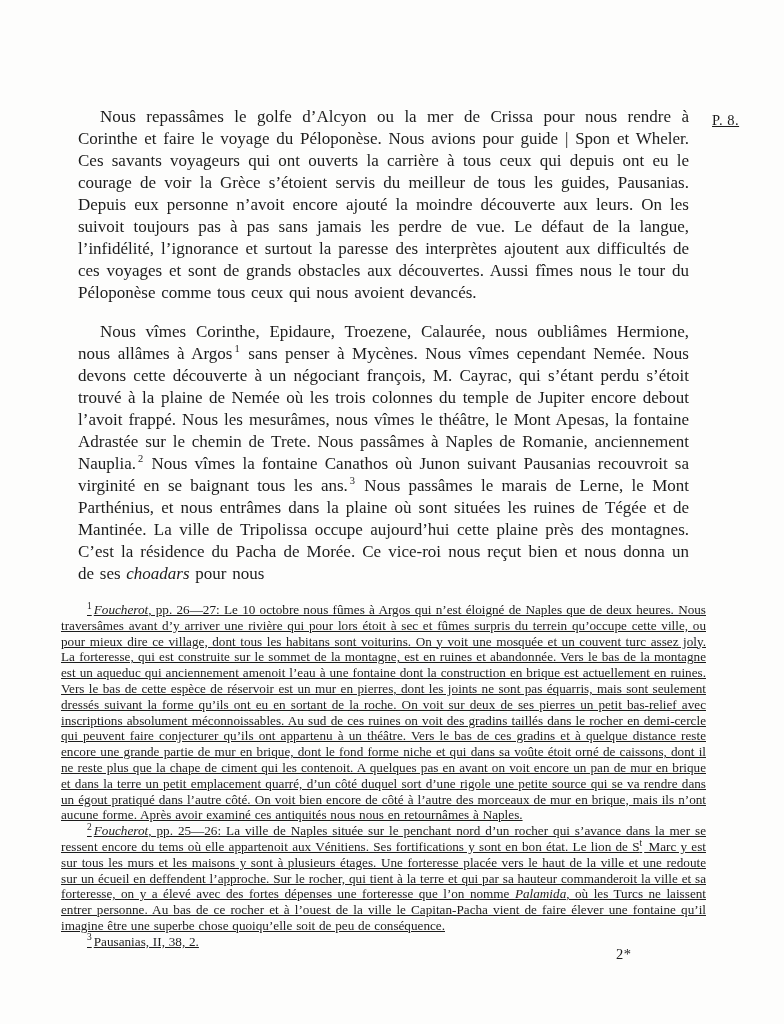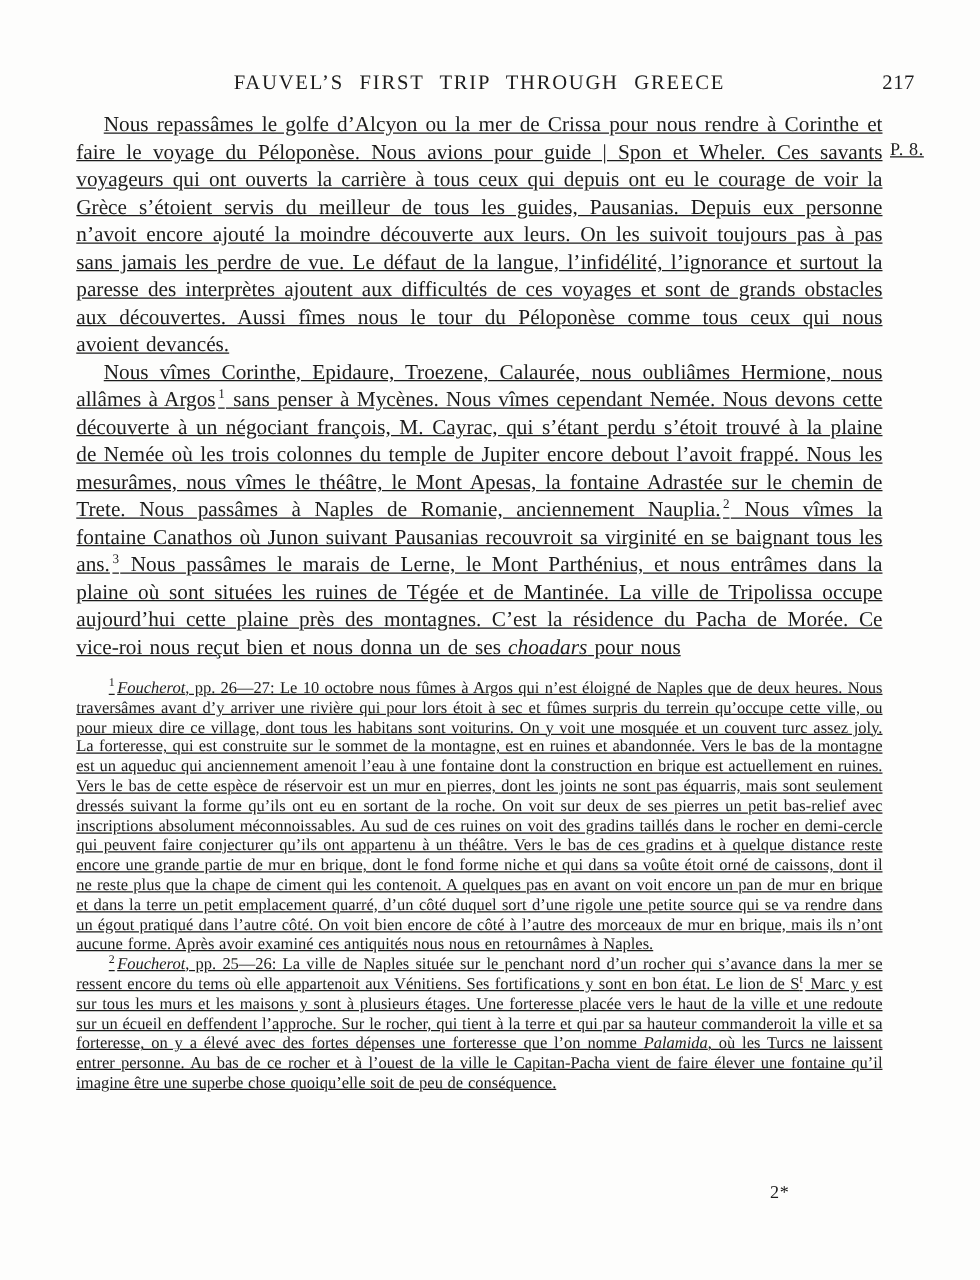--- a/index.html
+++ b/index.html
@@ -36,27 +36,26 @@
     right: -26px;
     letter-spacing: 0.5px;
   }
   .content {
     position: absolute;
     top: 89px;
     left: 61px;
     width: 645px;
   }
   .body-para {
-    margin: 0;
+    margin: 17px;
     text-align: justify;
     font-size: 17px;
     line-height: 22px;
     text-indent: 22px;
     word-spacing: 1.5px;
-    text-decoration: underline;
   }
   .footnotes {
     margin-top: 13px;
   }
   .footnote {
     margin: 0;
     text-align: justify;
     font-size: 13.2px;
     line-height: 15.8px;
     text-indent: 26px;
@@ -92,34 +91,31 @@
     left: 616px;
     font-size: 14.5px;
     letter-spacing: 0.5px;
   }
 </style>
 </head>
 <body>
 
 <div class="page">
 
-  <header class="running-head">
-    <div class="head-title">FAUVEL’S FIRST TRIP THROUGH GREECE</div>
-    <div class="head-page-number">217</div>
-  </header>
 
   <div class="margin-note">P. 8.</div>
 
   <div class="content">
     <main>
       <p class="body-para"><span>Nous repassâmes le golfe d’Alcyon ou la mer de Crissa pour nous rendre à Corinthe et faire le voyage du Péloponèse. Nous avions pour guide | Spon et Wheler. Ces savants voyageurs qui ont ouverts la carrière à tous ceux qui depuis ont eu le courage de voir la Grèce s’étoient servis du meilleur de tous les guides, Pausanias. Depuis eux personne n’avoit encore ajouté la moindre découverte aux leurs. On les suivoit toujours pas à pas sans jamais les perdre de vue. Le défaut de la langue, l’infidélité, l’ignorance et surtout la paresse des interprètes ajoutent aux difficultés de ces voyages et sont de grands obstacles aux découvertes. Aussi fîmes nous le tour du Péloponèse comme tous ceux qui nous avoient devancés.</span></p>
       <p class="body-para"><span>Nous vîmes Corinthe, Epidaure, Troezene, Calaurée, nous oubliâmes Hermione, nous allâmes à Argos</span><sup class="fn-ref">1</sup><span> sans penser à Mycènes. Nous vîmes cependant Nemée. Nous devons cette découverte à un négociant françois, M. Cayrac, qui s’étant perdu s’étoit trouvé à la plaine de Nemée où les trois colonnes du temple de Jupiter encore debout l’avoit frappé. Nous les mesurâmes, nous vîmes le théâtre, le Mont Apesas, la fontaine Adrastée sur le chemin de Trete. Nous passâmes à Naples de Romanie, anciennement Nauplia.</span><sup class="fn-ref">2</sup><span> Nous vîmes la fontaine Canathos où Junon suivant Pausanias recouvroit sa virginité en se baignant tous les ans.</span><sup class="fn-ref">3</sup><span> Nous passâmes le marais de Lerne, le Mont Parthénius, et nous entrâmes dans la plaine où sont situées les ruines de Tégée et de Mantinée. La ville de Tripolissa occupe aujourd’hui cette plaine près des montagnes. C’est la résidence du Pacha de Morée. Ce vice-roi nous reçut bien et nous donna un de ses </span><span class="italic">choadars</span><span> pour nous</span></p>
     </main>
 
     <section class="footnotes">
       <p class="footnote"><sup class="fn-ref">1</sup><span class="italic">Foucherot</span><span>, pp. 26—27: Le 10 octobre nous fûmes à Argos qui n’est éloigné de Naples que de deux heures. Nous traversâmes avant d’y arriver une rivière qui pour lors étoit à sec et fûmes surpris du terrein qu’occupe cette ville, ou pour mieux dire ce village, dont tous les habitans sont voiturins. On y voit une mosquée et un couvent turc assez joly. La forteresse, qui est construite sur le sommet de la montagne, est en ruines et abandonnée. Vers le bas de la montagne est un aqueduc qui anciennement amenoit l’eau à une fontaine dont la construction en brique est actuellement en ruines. Vers le bas de cette espèce de réservoir est un mur en pierres, dont les joints ne sont pas équarris, mais sont seulement dressés suivant la forme qu’ils ont eu en sortant de la roche. On voit sur deux de ses pierres un petit bas-relief avec inscriptions absolument méconnoissables. Au sud de ces ruines on voit des gradins taillés dans le rocher en demi-cercle qui peuvent faire conjecturer qu’ils ont appartenu à un théâtre. Vers le bas de ces gradins et à quelque distance reste encore une grande partie de mur en brique, dont le fond forme niche et qui dans sa voûte étoit orné de caissons, dont il ne reste plus que la chape de ciment qui les contenoit. A quelques pas en avant on voit encore un pan de mur en brique et dans la terre un petit emplacement quarré, d’un côté duquel sort d’une rigole une petite source qui se va rendre dans un égout pratiqué dans l’autre côté. On voit bien encore de côté à l’autre des morceaux de mur en brique, mais ils n’ont aucune forme. Après avoir examiné ces antiquités nous nous en retournâmes à Naples.</span></p>
       <p class="footnote"><sup class="fn-ref">2</sup><span class="italic">Foucherot</span><span>, pp. 25—26: La ville de Naples située sur le penchant nord d’un rocher qui s’avance dans la mer se ressent encore du tems où elle appartenoit aux Vénitiens. Ses fortifications y sont en bon état. Le lion de S</span><sup class="fn-ref">t</sup><span> Marc y est sur tous les murs et les maisons y sont à plusieurs étages. Une forteresse placée vers le haut de la ville et une redoute sur un écueil en deffendent l’approche. Sur le rocher, qui tient à la terre et qui par sa hauteur commanderoit la ville et sa forteresse, on y a élevé avec des fortes dépenses une forteresse que l’on nomme </span><span class="italic">Palamida</span><span>, où les Turcs ne laissent entrer personne. Au bas de ce rocher et à l’ouest de la ville le Capitan-Pacha vient de faire élever une fontaine qu’il imagine être une superbe chose quoiqu’elle soit de peu de conséquence.</span></p>
+      <p class="footnote"><sup class="fn-ref">3</sup><span>Pausanias, II, 38, 2.</span></p>
     </section>
   </div>
 
   <div class="signature-mark">2*</div>
 
 </div>
 
 </body></html>

